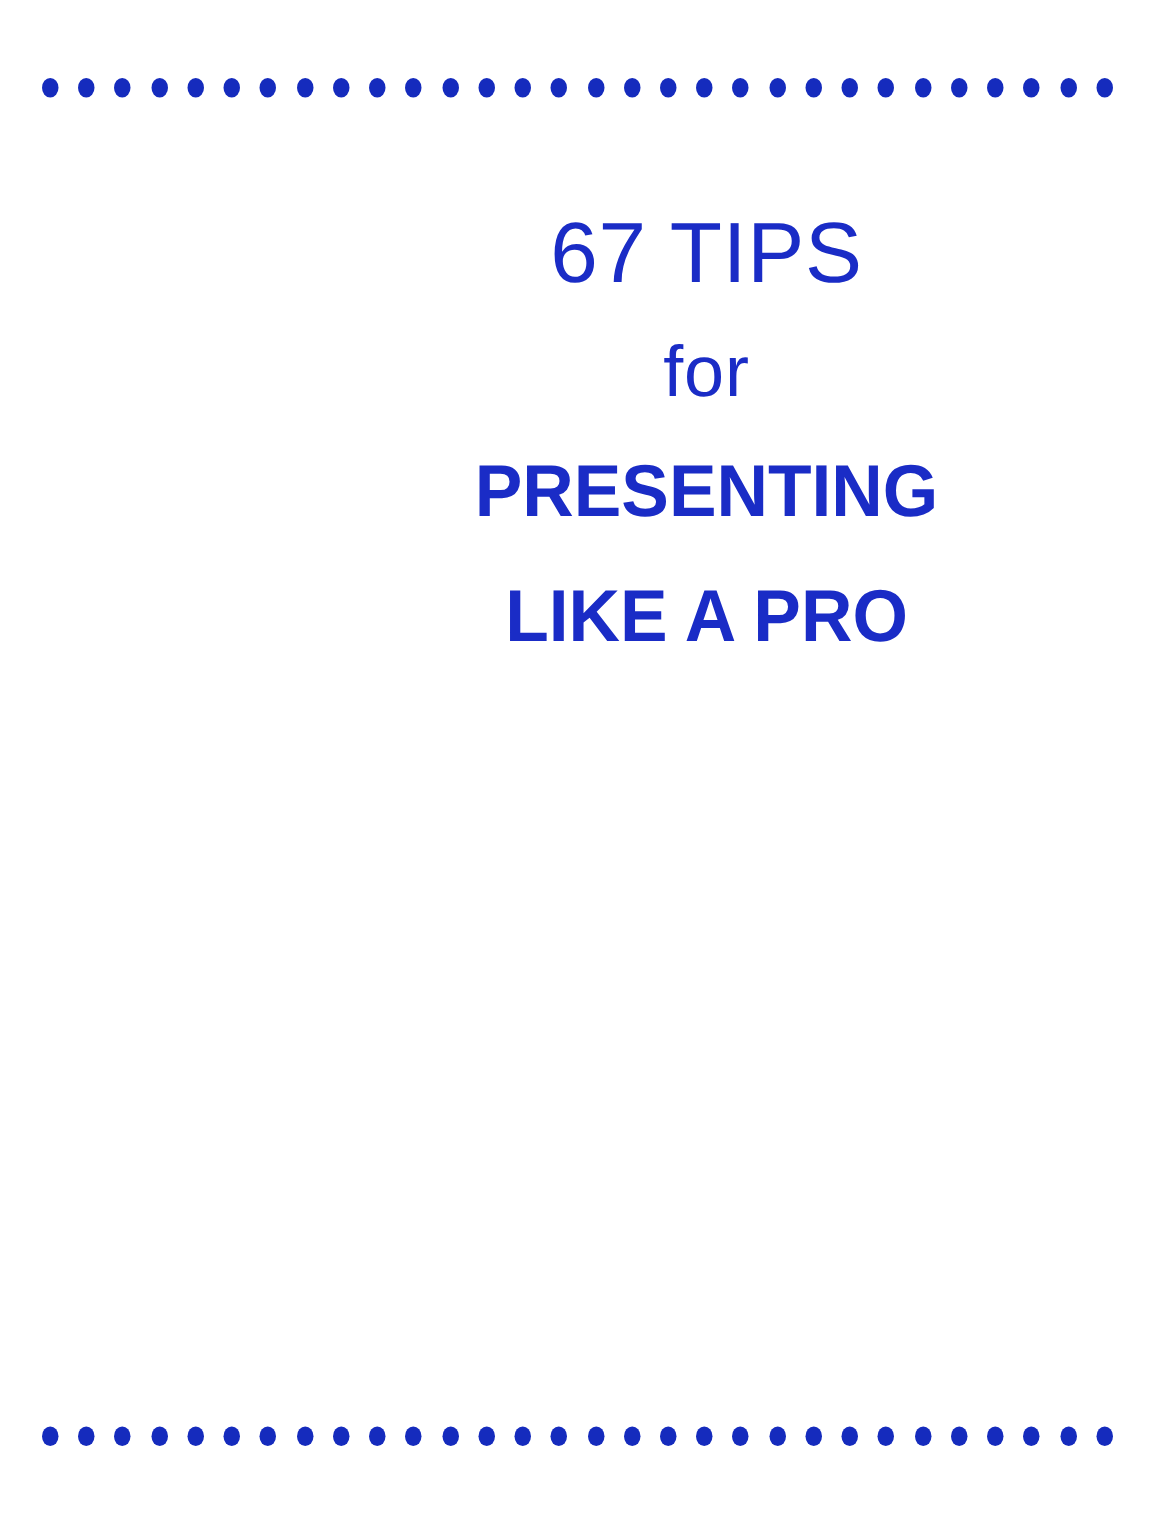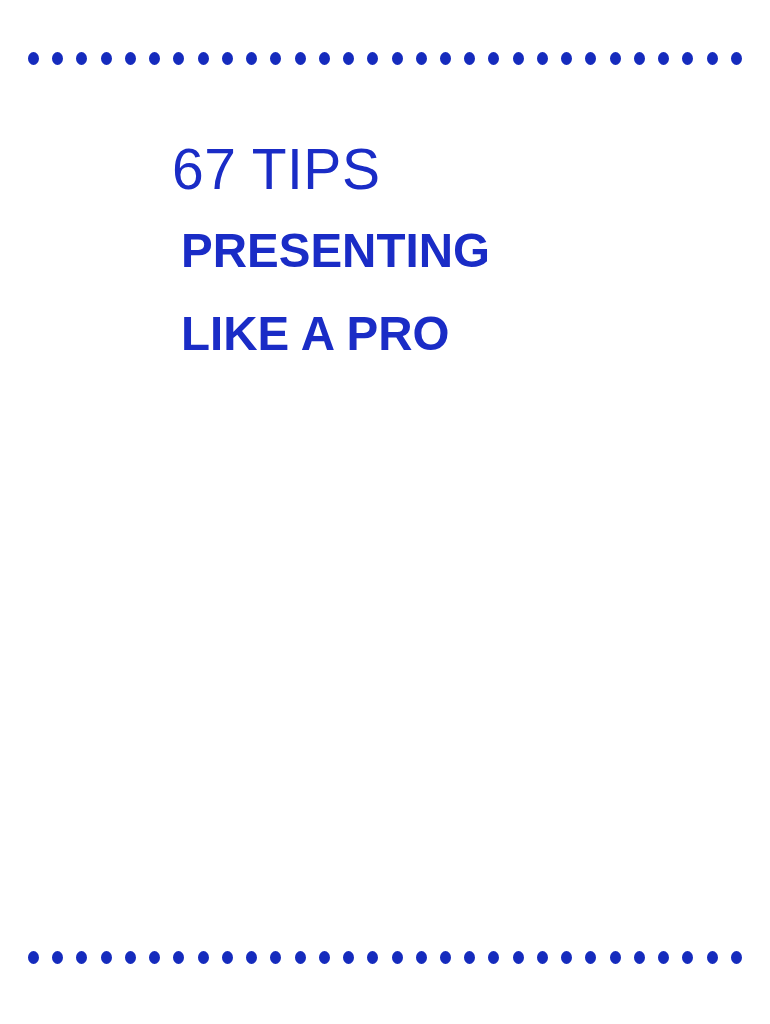--- a/index.html
+++ b/index.html
@@ -44,21 +44,21 @@
     background: #152bbd;
     flex: 0 0 auto;
   }
 
   
   .title-block {
     position: absolute;
     left: 0;
     top: 136px;
     width: 770px;
-    text-align: left;
+    text-align: center;
     box-sizing: border-box;
     padding-left: 172px;
   }
 
   .title-line {
     color: #1a2cc6;
     display: block;
     white-space: nowrap;
   }
 
@@ -138,20 +138,21 @@
       <span class="dot" style="background: rgb(21, 43, 189);"></span>
       <span class="dot" style="background: rgb(21, 43, 189);"></span>
       <span class="dot" style="background: rgb(21, 43, 189);"></span>
       <span class="dot" style="background: rgb(21, 43, 189);"></span>
       <span class="dot" style="background: rgb(21, 43, 189);"></span>
       <span class="dot" style="background: rgb(21, 43, 189);"></span>
     </div>
 
   <div class="title-block">
     <span class="title-line title-67tips">67 TIPS</span>
+    <span class="title-line title-for">for</span>
     <span class="title-line title-presenting">PRESENTING</span>
     <span class="title-line title-likeapro">LIKE A PRO</span>
   </div>
 
 
   <div class="dot-rule bottom" id="bottom-rule">
       <span class="dot" style="background: rgb(21, 43, 189);"></span>
       <span class="dot" style="background: rgb(21, 43, 189);"></span>
       <span class="dot" style="background: rgb(21, 43, 189);"></span>
       <span class="dot" style="background: rgb(21, 43, 189);"></span>

